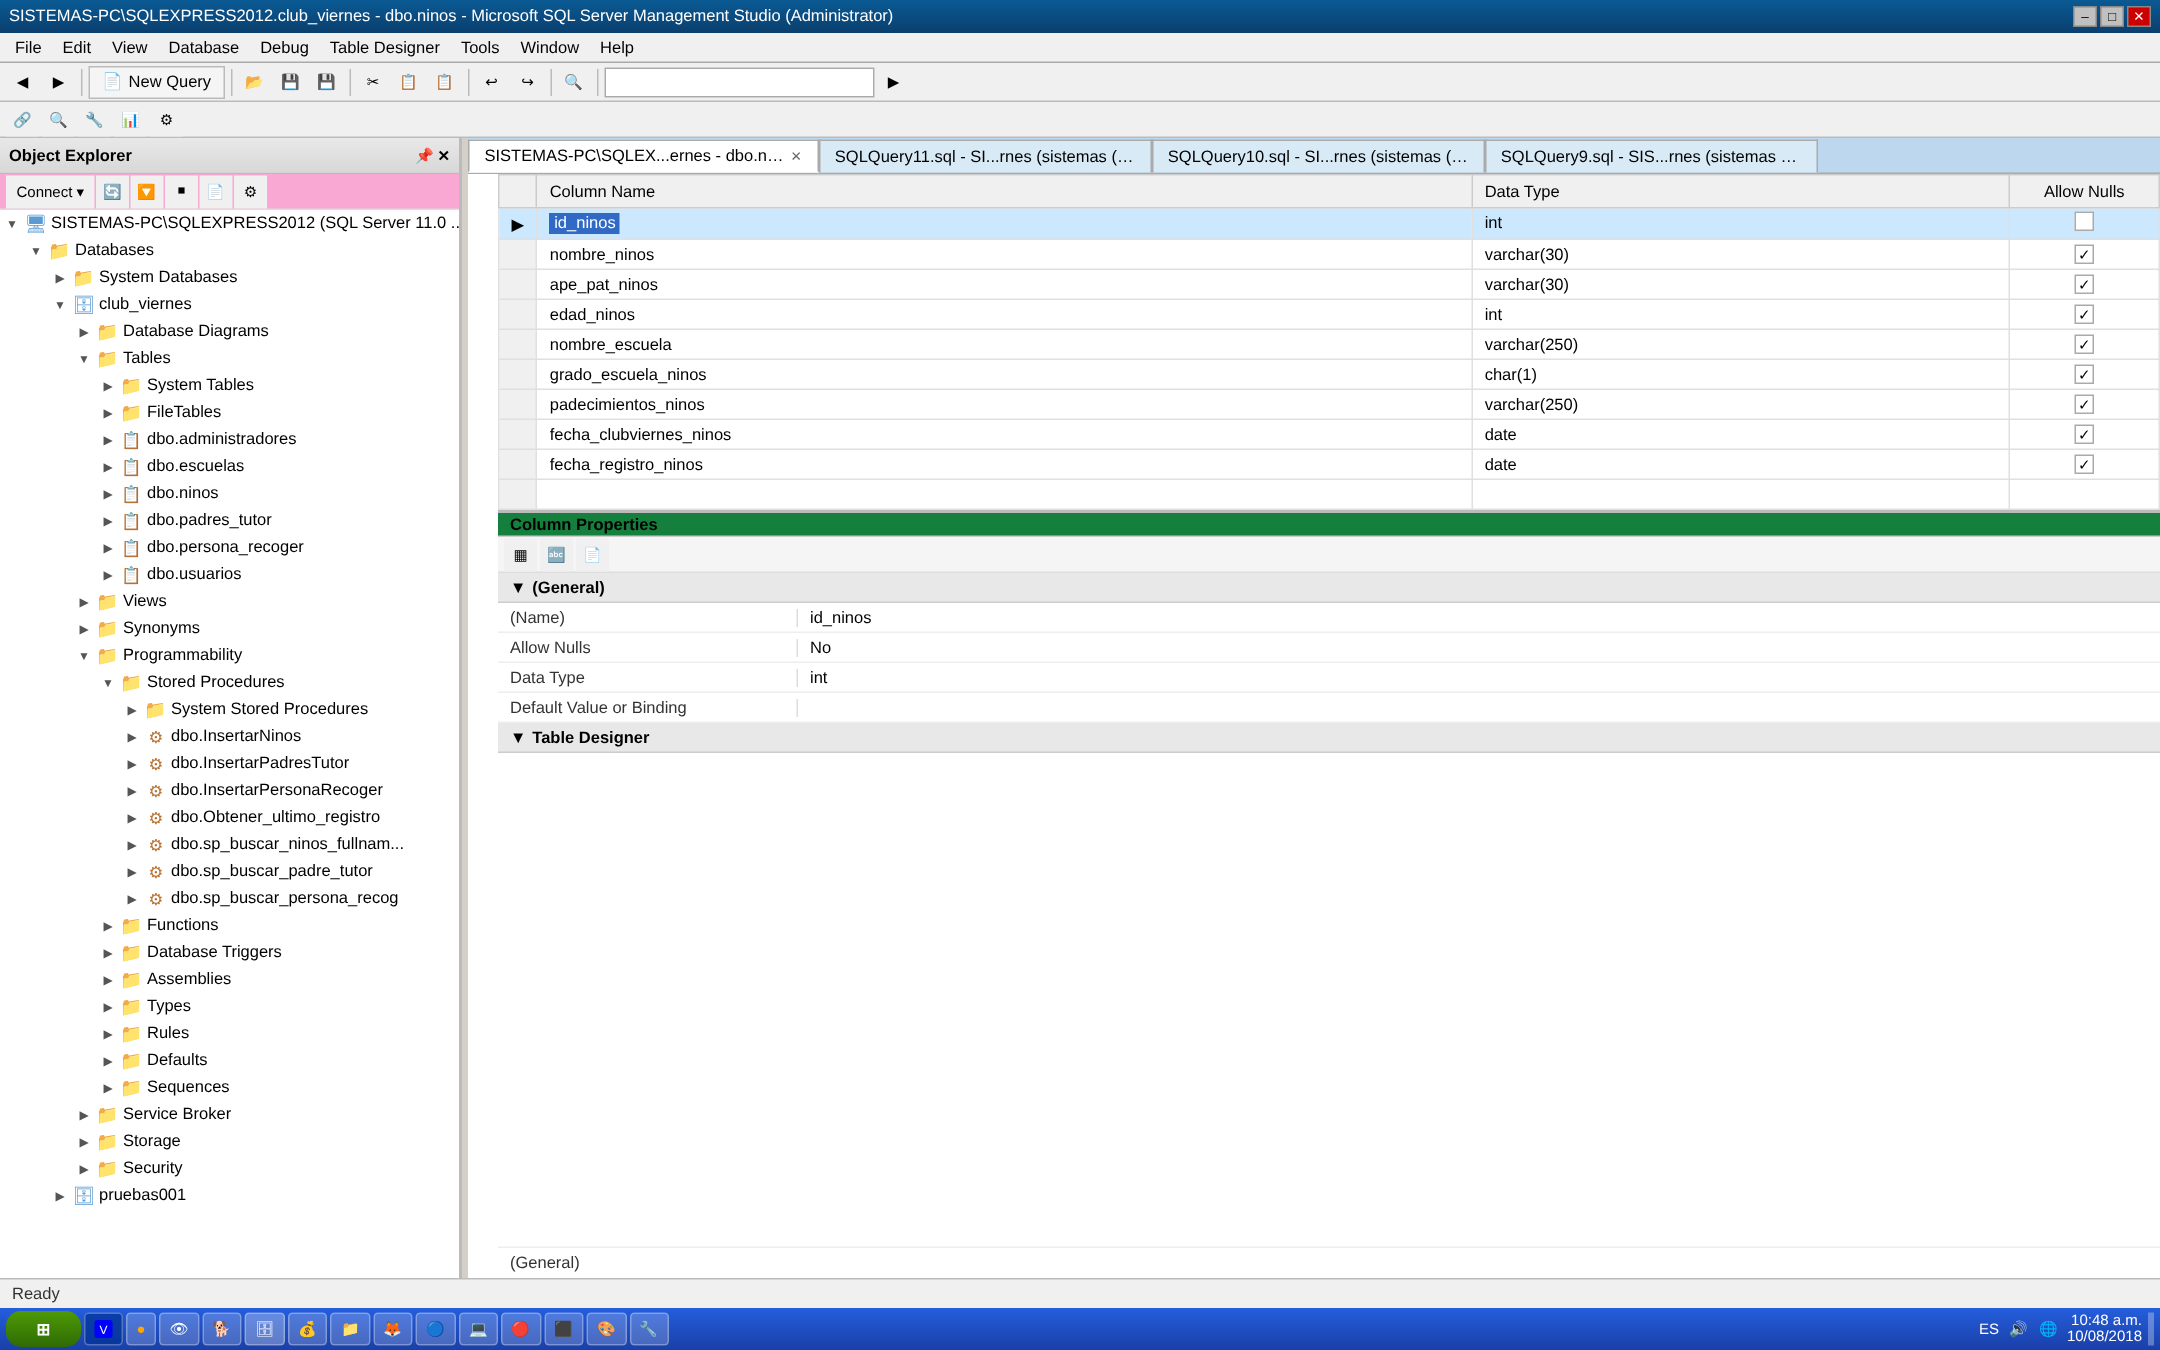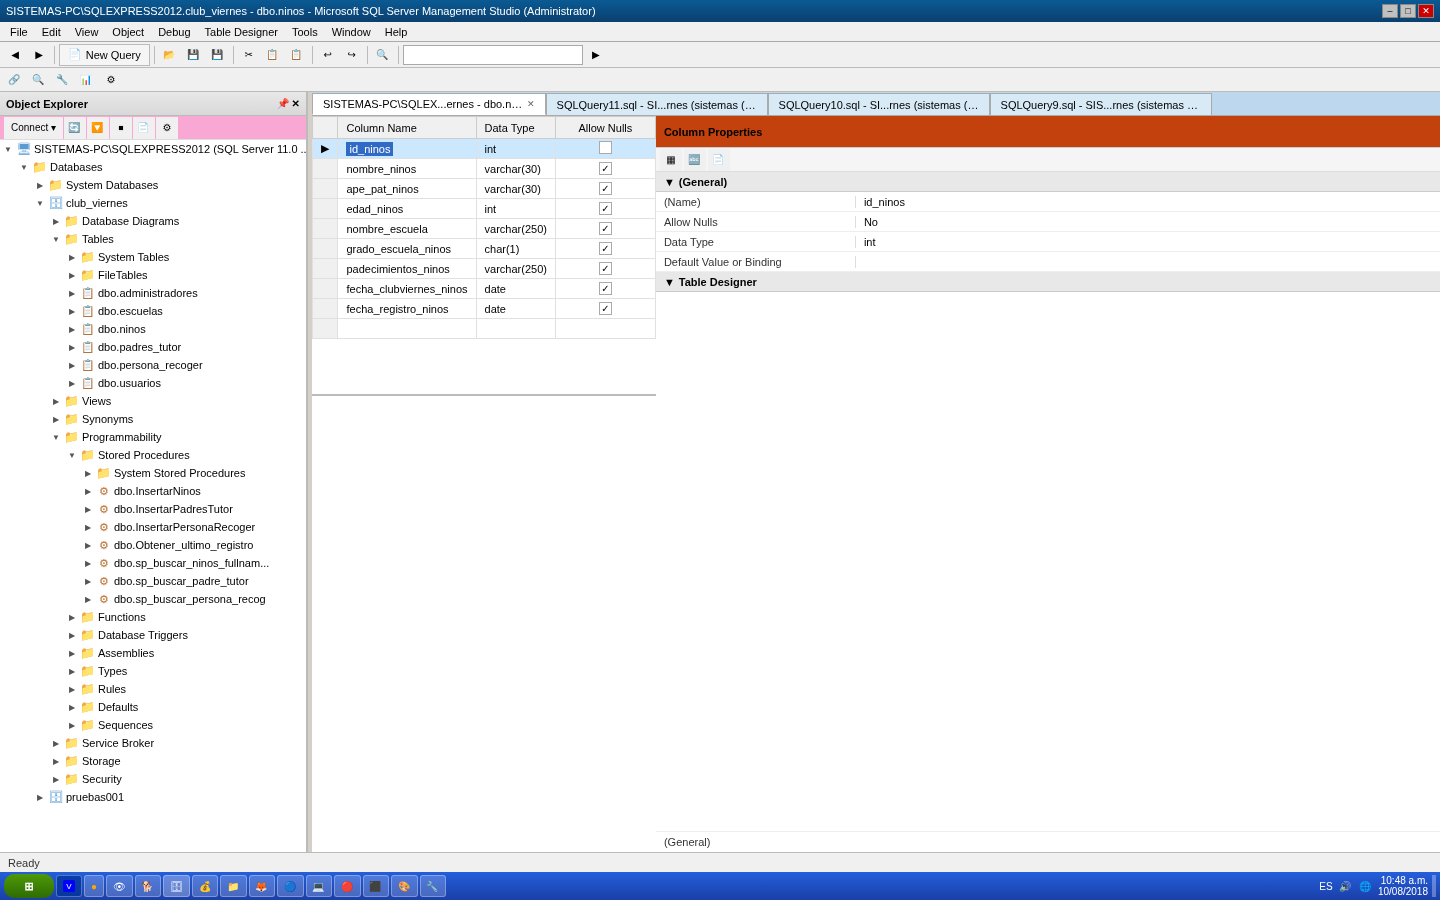--- a/index.html
+++ b/index.html
@@ -197,22 +197,23 @@
       background: #fff;
       border-bottom: 1px solid #fff;
       z-index: 1;
     }
     .tab-close { font-size: 9px; color: #666; cursor: pointer; }
 
     
     #table-area {
       flex: 1;
       display: flex;
-      flex-direction: row;
+      flex-direction: column;
       overflow: hidden;
+      padding-left: 20px;
     }
     #table-grid {
       flex: 0 0 auto;
       border-bottom: 2px solid #bbb;
       overflow-y: auto;
     }
 
     
     .grid-table {
       width: 100%;
@@ -255,22 +256,22 @@
     .checkbox-display.checked { background: #fff; color: #000; }
 
     
     #col-props {
       flex: 1;
       display: flex;
       flex-direction: column;
       overflow: hidden;
     }
     #col-props-header {
-      height: 32px;
-      background: #c2410c;
+      height: 16px;
+      background: #15803d;
       border-bottom: 1px solid #ccc;
       display: flex;
       align-items: center;
       padding: 0 8px;
       font-size: 11px;
       font-weight: bold;
     }
     #col-props-toolbar {
       height: 24px;
       background: #f5f5f5;
@@ -384,21 +385,21 @@
     <span>–</span>
     <span>□</span>
     <span style="background:#c00;color:#fff;">✕</span>
   </div>
 </div>
 
 <div id="menu-bar">
     <div class="menu-item">File</div>
     <div class="menu-item">Edit</div>
     <div class="menu-item">View</div>
-    <div class="menu-item">Object</div>
+    <div class="menu-item">Database</div>
     <div class="menu-item">Debug</div>
     <div class="menu-item">Table Designer</div>
     <div class="menu-item">Tools</div>
     <div class="menu-item">Window</div>
     <div class="menu-item">Help</div>
   </div>
 
 <div id="toolbar">
   <button class="toolbar-btn">◀</button>
   <button class="toolbar-btn">▶</button>

